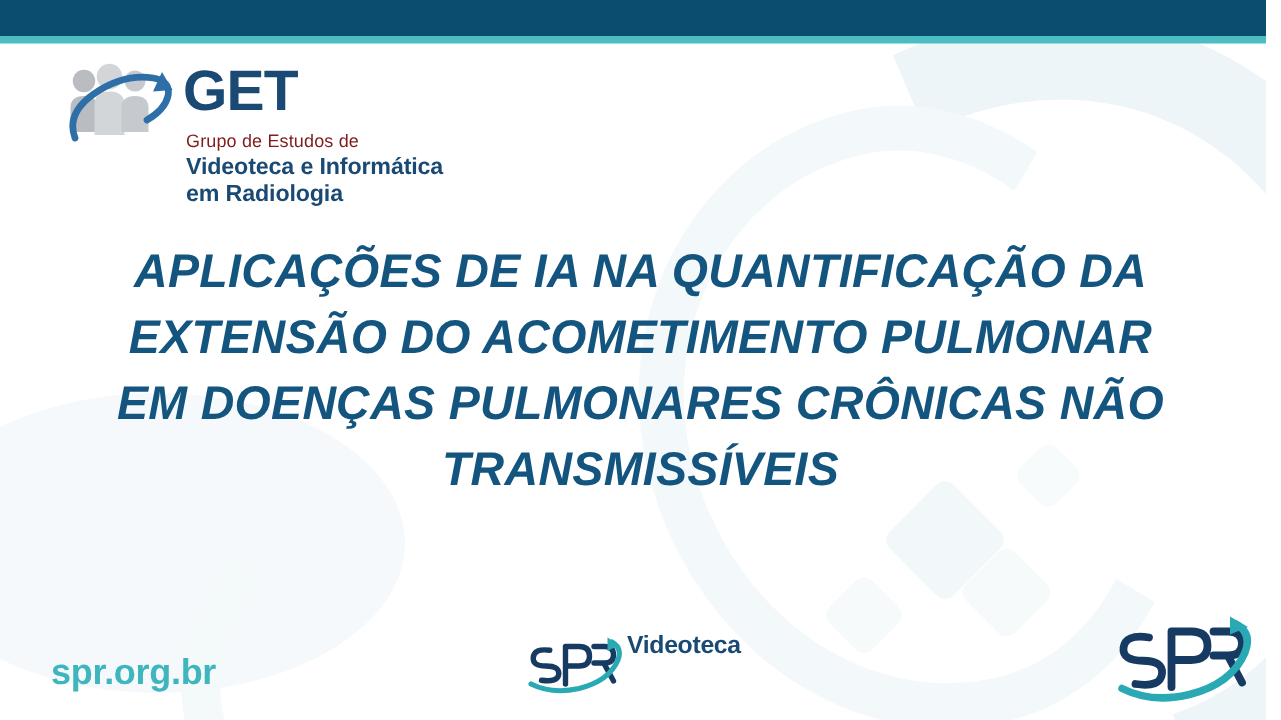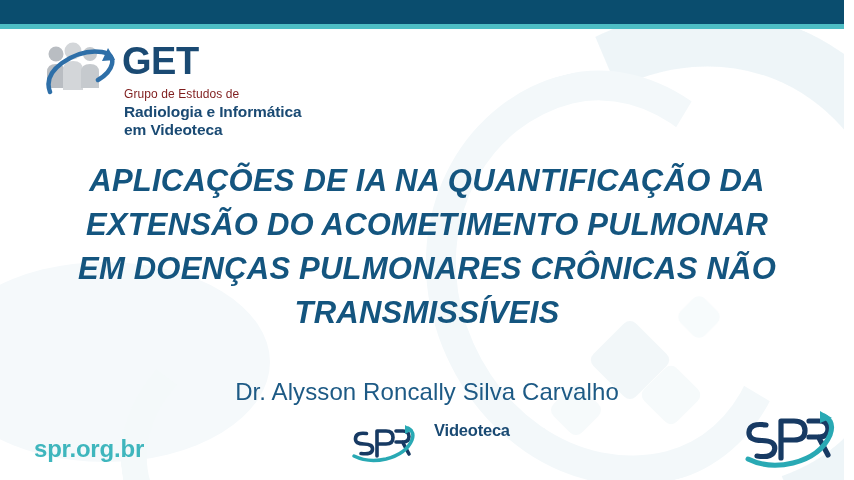--- a/index.html
+++ b/index.html
@@ -201,21 +201,21 @@
   .vt-text {
     position: absolute;
     left: 72px;
     top: 3px;
     font-size: 16.5px;
     font-weight: bold;
     color: #1a4a73;
     line-height: 1.16;
     letter-spacing: -.2px;
   }
-  .vt-text span { display: block; margin-left: 16px; }
+  .vt-text span { display: block; }
   .vt-play {
     display: inline-block;
     vertical-align: -2px;
     margin-left: 5px;
     width: 16px;
     height: 16px;
   }
   .spr-bottom {
     position: absolute;
     left: 736px;
@@ -254,33 +254,32 @@
         <circle cx="48" cy="14" r="7" fill="#c6cace"></circle>
         <path d="M39 48 L39 32 Q39 24 48 24 Q57 24 57 32 L57 48 Z" fill="#c6cace"></path>
 
         <path d="M8 52 Q2 36 20 23 Q40 9 60 12 Q72 14 70 24 Q68 33 56 40" fill="none" stroke="#2e6fa8" stroke-width="4.5" stroke-linecap="round"></path>
         <path d="M66 8 L73 20 L60 21 Z" fill="#2e6fa8"></path>
       </svg>
     </div>
     <div class="get-word">GET</div>
     <div class="get-sub1">Grupo de Estudos de</div>
     <div class="get-sub2">
-      <span>Radiologia e Informática</span>
-      <span>em Videoteca</span>
+      <span>Videoteca e Informática</span>
+      <span>em Radiologia</span>
     </div>
   </div>
 
   <div class="title-block">
     <span class="title-line">APLICAÇÕES DE IA NA QUANTIFICAÇÃO DA</span>
     <span class="title-line">EXTENSÃO DO ACOMETIMENTO PULMONAR</span>
     <span class="title-line">EM DOENÇAS PULMONARES CRÔNICAS NÃO</span>
     <span class="title-line">TRANSMISSÍVEIS</span>
   </div>
 
-  <div class="presenter">Dr. Alysson Roncally Silva Carvalho</div>
 
   <div class="site-url">spr.org.br</div>
 
   <div class="videoteca">
     <div class="vt-mark">
       <svg width="74" height="40" viewBox="0 0 74 40">
         <g fill="none" stroke="#173a63" stroke-width="3.6" stroke-linecap="round">
           <path d="M20.5 10.5 Q10 9 9.5 15.5 Q9 21 18 21 Q27 21 26.5 26.5 Q26 32 15 30.5"></path>
         </g>
         <path d="M31 8 L31 33 M31 8 L40 8 Q47 8 47 14.5 Q47 21 40 21 L31 21" fill="none" stroke="#173a63" stroke-width="3.6" stroke-linecap="round" stroke-linejoin="round"></path>

